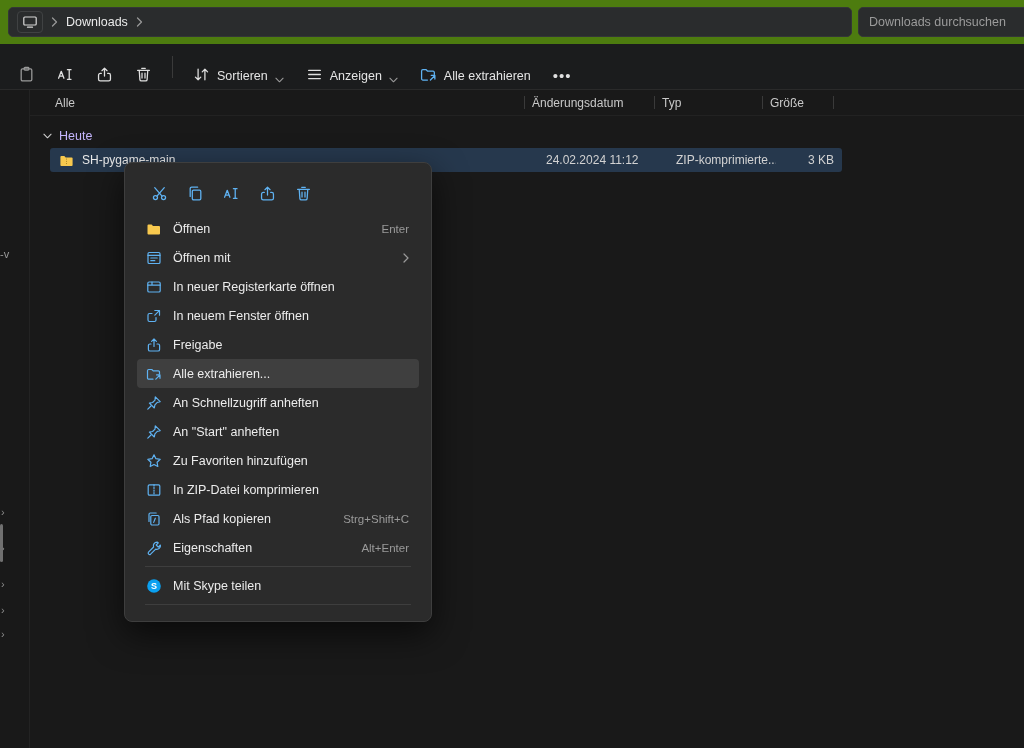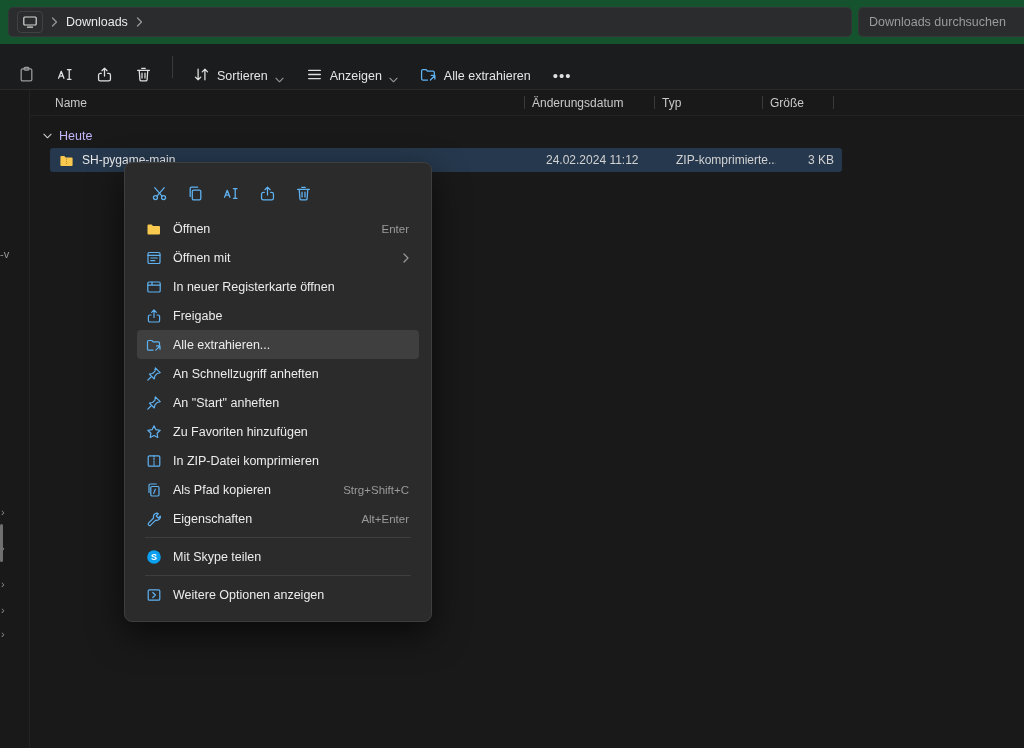--- a/index.html
+++ b/index.html
@@ -1,21 +1,21 @@
 <!DOCTYPE html>
 <html><head>
 <meta charset="utf-8">
 <style>
   *{margin:0;padding:0;box-sizing:border-box}
   html,body{background:#000}
   .window{position:relative;width:1024px;height:748px;background:#191919;color:#e8e8e8;
     font-family:"Liberation Sans",sans-serif;font-size:12.5px;overflow:hidden}
 
   
-  .titlebar{height:44px;background:#14532d;display:flex;align-items:center;padding:0 0 0 8px}
+  .titlebar{height:44px;background:#4d7c0f;display:flex;align-items:center;padding:0 0 0 8px}
   .addressbar{flex:1;height:30px;max-width:844px;background:#2a2c2d;border:1px solid #343637;
     border-radius:5px;display:flex;align-items:center;gap:8px;padding:0 8px;cursor:default}
   .pc-box{width:26px;height:22px;border:1px solid #404243;border-radius:4px;display:flex;
     align-items:center;justify-content:center;color:#d8d8d8}
   .crumb{color:#eaeaea}
   .chev{color:#9a9a9a;display:flex;align-items:center}
   .searchbox{width:176px;height:30px;background:#2a2c2d;border:1px solid #343637;border-radius:5px;
     margin-left:auto;margin-right:-10px;display:flex;align-items:center;padding:0 10px}
   .search-input{background:transparent;border:0;outline:0;color:#cfcfcf;font:inherit;width:100%}
   .search-input::placeholder{color:#9b9b9b}
@@ -179,21 +179,21 @@
       <span class="rchev" style="top:452px">›</span>
       <span class="rchev" style="top:488px">›</span>
       <span class="rchev" style="top:514px">›</span>
       <span class="rchev" style="top:538px">›</span>
       <span class="thumb"></span>
     </div>
 
     <div class="content">
 
       <div class="colheaders">
-        <div class="ch name">Name</div>
+        <div class="ch name">Alle</div>
         <div class="ch">Änderungsdatum</div>
         <div class="ch">Typ</div>
         <div class="ch size">Größe</div>
       </div>
 
       <div class="group">
         <span class="chev">
           <svg width="9" height="6" viewBox="0 0 10 6" fill="none" stroke="#cfcfcf" stroke-width="1.2" stroke-linecap="round" stroke-linejoin="round">
               <path d="M1 1l4 4 4-4"></path>
             </svg>
@@ -281,20 +281,30 @@
           <span class="mi-ic blue">
             <svg width="16" height="16" viewBox="0 0 16 16" fill="none" stroke="currentColor" stroke-width="1.2" stroke-linecap="round" stroke-linejoin="round">
                 <rect x="1.8" y="3" width="12.4" height="10" rx="1.3"></rect>
                 <path d="M1.8 6.2h12.4M6 3v3.2"></path>
               </svg>
           </span>
           <span class="mi-label">In neuer Registerkarte öffnen</span>
           <span class="mi-short"></span>
         </div>
 
+        <div class="mi">
+          <span class="mi-ic blue">
+            <svg width="16" height="16" viewBox="0 0 16 16" fill="none" stroke="currentColor" stroke-width="1.2" stroke-linecap="round" stroke-linejoin="round">
+                <path d="M6 5.5H3.5A1.5 1.5 0 0 0 2 7v5a1.5 1.5 0 0 0 1.5 1.5h5A1.5 1.5 0 0 0 10 12V9.5"></path>
+                <path d="M8.8 2.5h4.7v4.7M13.3 2.7L8.8 7.2"></path>
+              </svg>
+          </span>
+          <span class="mi-label">In neuem Fenster öffnen</span>
+          <span class="mi-short"></span>
+        </div>
 
         <div class="mi">
           <span class="mi-ic blue">
             <svg width="16" height="16" viewBox="0 0 16 16" fill="none" stroke="currentColor" stroke-width="1.2" stroke-linecap="round" stroke-linejoin="round">
                 <path d="M8 9.5V2.2M5.6 4.4L8 2l2.4 2.4"></path>
                 <path d="M5 7H4a1.6 1.6 0 0 0-1.6 1.6v3.8A1.6 1.6 0 0 0 4 14h8a1.6 1.6 0 0 0 1.6-1.6V8.6A1.6 1.6 0 0 0 12 7h-1"></path>
               </svg>
           </span>
           <span class="mi-label">Freigabe</span>
           <span class="mi-short"></span>
@@ -384,28 +394,18 @@
                 <circle cx="8" cy="8" r="6.8" fill="#0aa0f0"></circle>
                 <text x="8" y="11.2" font-size="9" font-weight="bold" fill="#ffffff" text-anchor="middle" font-family="sans-serif">S</text>
               </svg>
           </span>
           <span class="mi-label">Mit Skype teilen</span>
           <span class="mi-short"></span>
         </div>
 
         <div class="msep"></div>
 
-        <div class="mi">
-          <span class="mi-ic blue">
-            <svg width="16" height="16" viewBox="0 0 16 16" fill="none" stroke="currentColor" stroke-width="1.2" stroke-linecap="round" stroke-linejoin="round">
-                <rect x="2.2" y="2.8" width="11.6" height="10.4" rx="1.3"></rect>
-                <path d="M6.8 5.5L9.4 8l-2.6 2.5"></path>
-              </svg>
-          </span>
-          <span class="mi-label">Weitere Optionen anzeigen</span>
-          <span class="mi-short"></span>
-        </div>
 
       </div>
 
     </div>
   </div>
 </div>
 
 </body></html>

